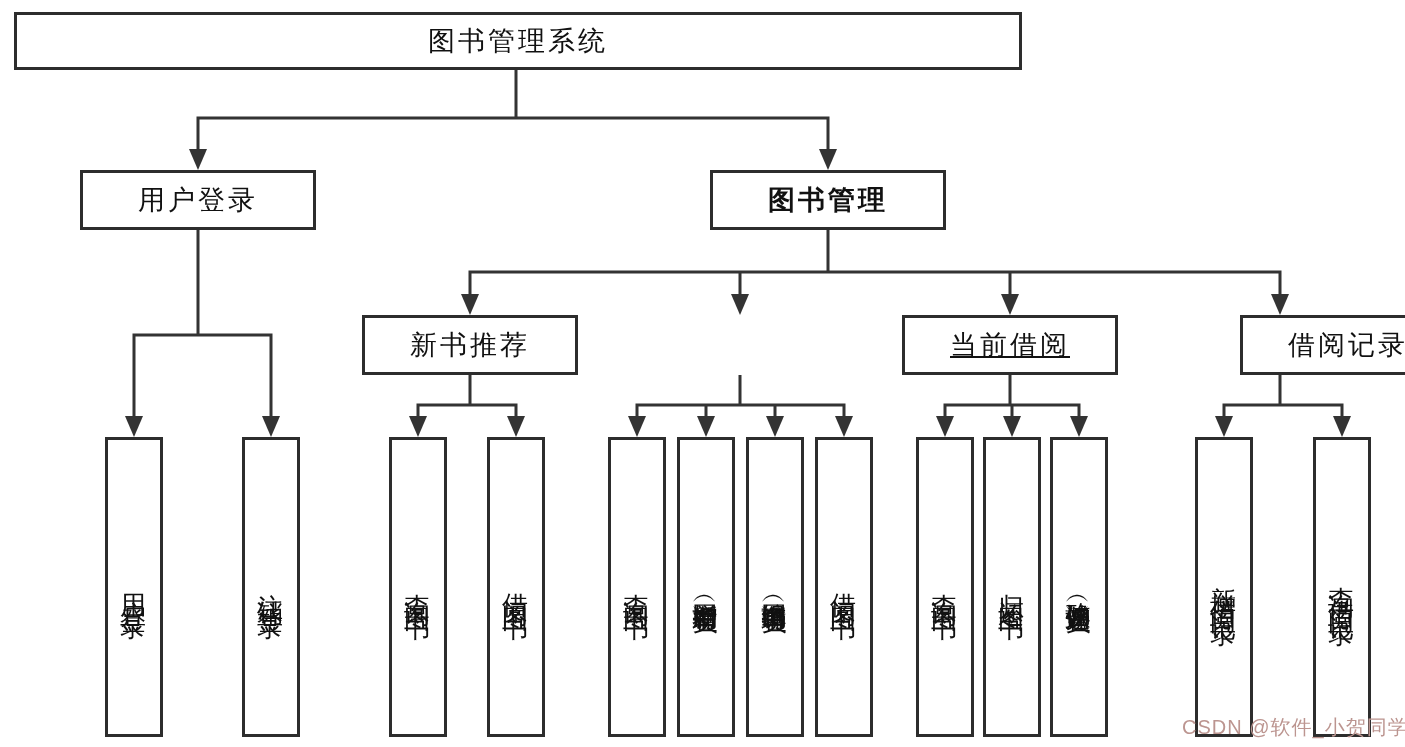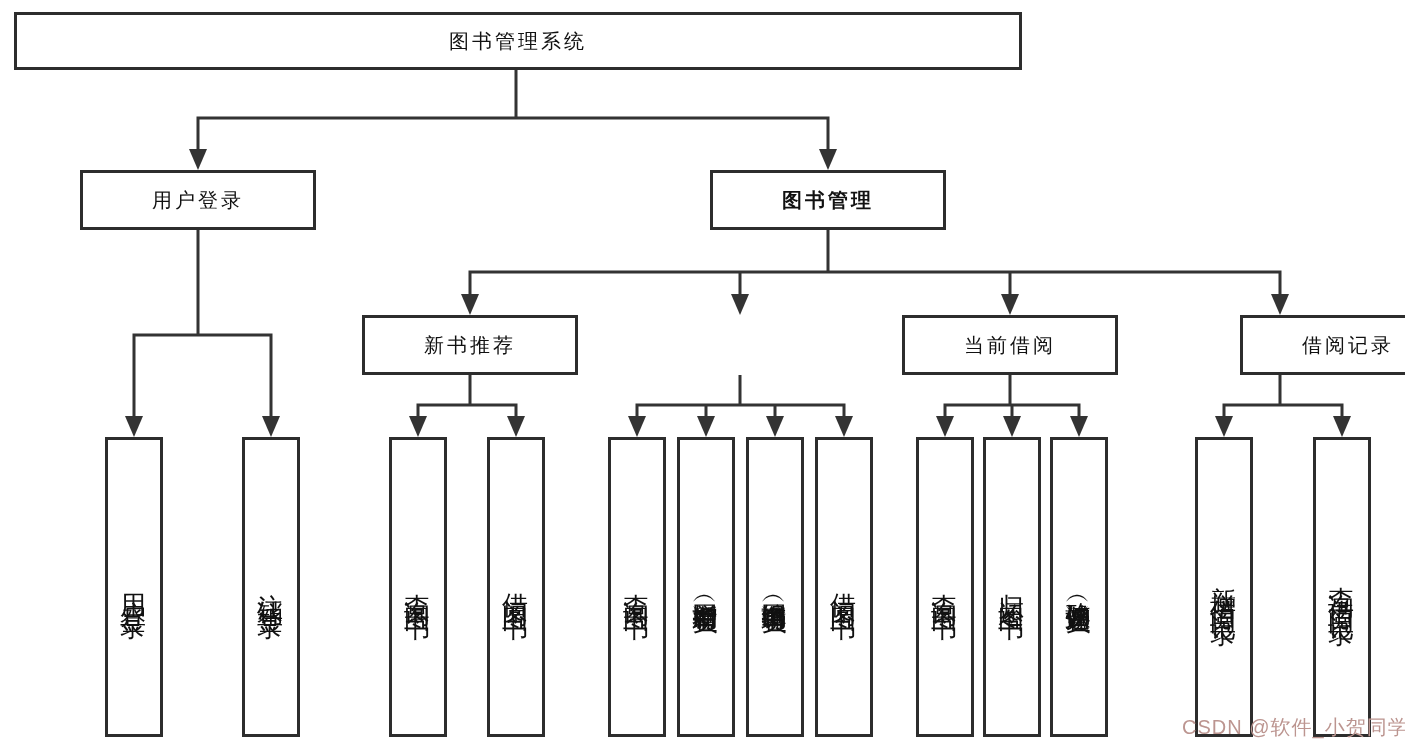--- a/index.html
+++ b/index.html
@@ -13,39 +13,39 @@
   svg.connectors { position:absolute; left:0; top:0; z-index:1; }
   .node {
     position:absolute;
     box-sizing:border-box;
     background:#ffffff;
     border:3px solid #2d2d2d;
     display:flex; align-items:center; justify-content:center;
     color:#111111;
     z-index:2;
   }
-  .h-node span { font-size:20px; letter-spacing:3px; white-space:nowrap; }
+  .h-node span { font-size:27px; letter-spacing:3px; white-space:nowrap; }
   .v-node span {
     writing-mode:vertical-rl;
     text-orientation:mixed;
     font-size:26px;
     letter-spacing:7px;
     white-space:nowrap;
   }
   .v-node.tight span { font-size:25px; letter-spacing:1px; }
   
   .n-root   { left:14px;  top:12px;  width:1008px; height:58px; }
   
   .n-login  { left:80px;  top:170px; width:236px;  height:60px; }
   .n-mgmt   { left:710px; top:170px; width:236px;  height:60px;font-weight:bold; }
   
   .lv3 { top:315px; width:216px; height:60px; }
   .n-recommend { left:362px; }
   .n-borrow    { left:632px; }
-  .n-current   { left:902px; }
+  .n-current   { left:902px;text-decoration:underline; }
   .n-records   { left:1240px; }
   
   .lv4 { top:437px; width:58px; height:300px; }
   .n-l41 { left:105px; }
   .n-l42 { left:242px; }
   .n-l43 { left:389px; }
   .n-l44 { left:487px; }
   .n-l45 { left:608px; }
   .n-l46 { left:677px; }
   .n-l47 { left:746px; }

